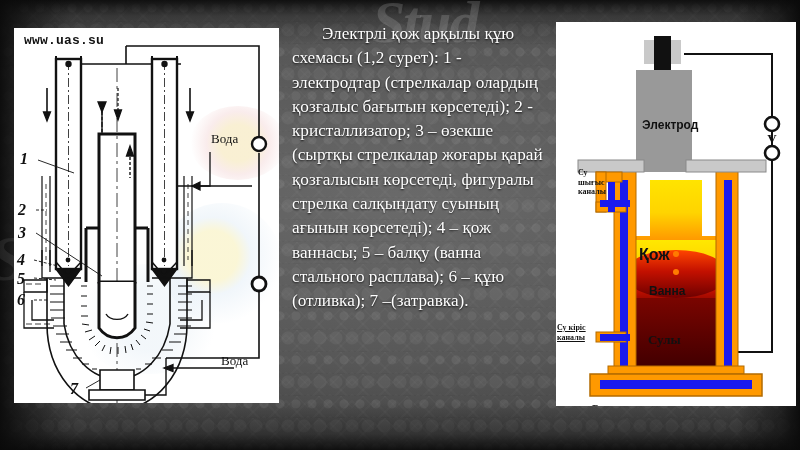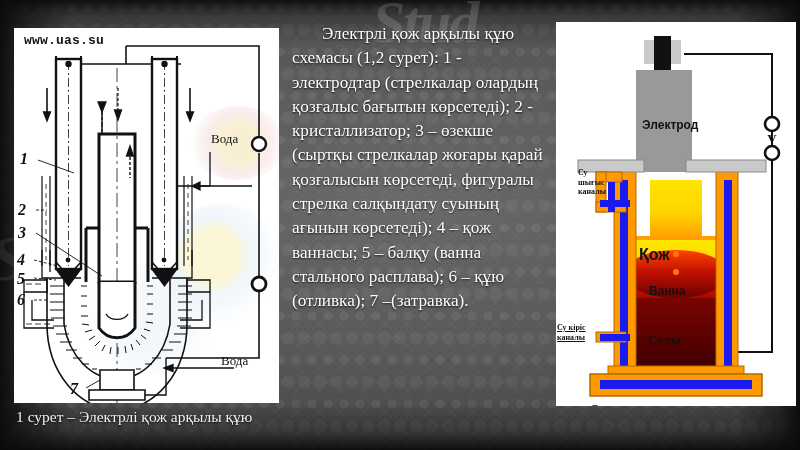--- a/index.html
+++ b/index.html
@@ -296,21 +296,20 @@
         <text x="3" y="256">5</text>
         <text x="3" y="277">6</text>
         <text x="56" y="366">7</text>
       </g>
     </svg>
 
     <div class="lbl-voda" style="left:197px;top:103px;">Вода</div>
     <div class="lbl-voda" style="left:207px;top:325px;">Вода</div>
   </div>
 
-  <div id="left-caption">1 сурет – Электрлі қож арқылы құю</div>
 
   <div id="center-text">Электрлі қож арқылы құю схемасы (1,2 сурет): 1 - электродтар (стрелкалар олардың қозғалыс бағытын көрсетеді); 2 - кристаллизатор; 3 – өзекше (сыртқы стрелкалар жоғары қарай қозғалысын көрсетеді, фигуралы стрелка салқындату суының ағынын көрсетеді); 4 – қож ваннасы; 5 – балқу (ванна стального расплава); 6 – құю (отливка); 7 –(затравка).</div>
 
   <div id="right-figure">
     <svg width="240" height="384" viewBox="0 0 240 384" style="position:absolute;left:0;top:0;">
       <defs>
         <linearGradient id="gElecHot" x1="0" y1="0" x2="0" y2="1">
           <stop offset="0%" stop-color="#9a9a9a"></stop>
           <stop offset="28%" stop-color="#b05050"></stop>
           <stop offset="55%" stop-color="#e01500"></stop>

